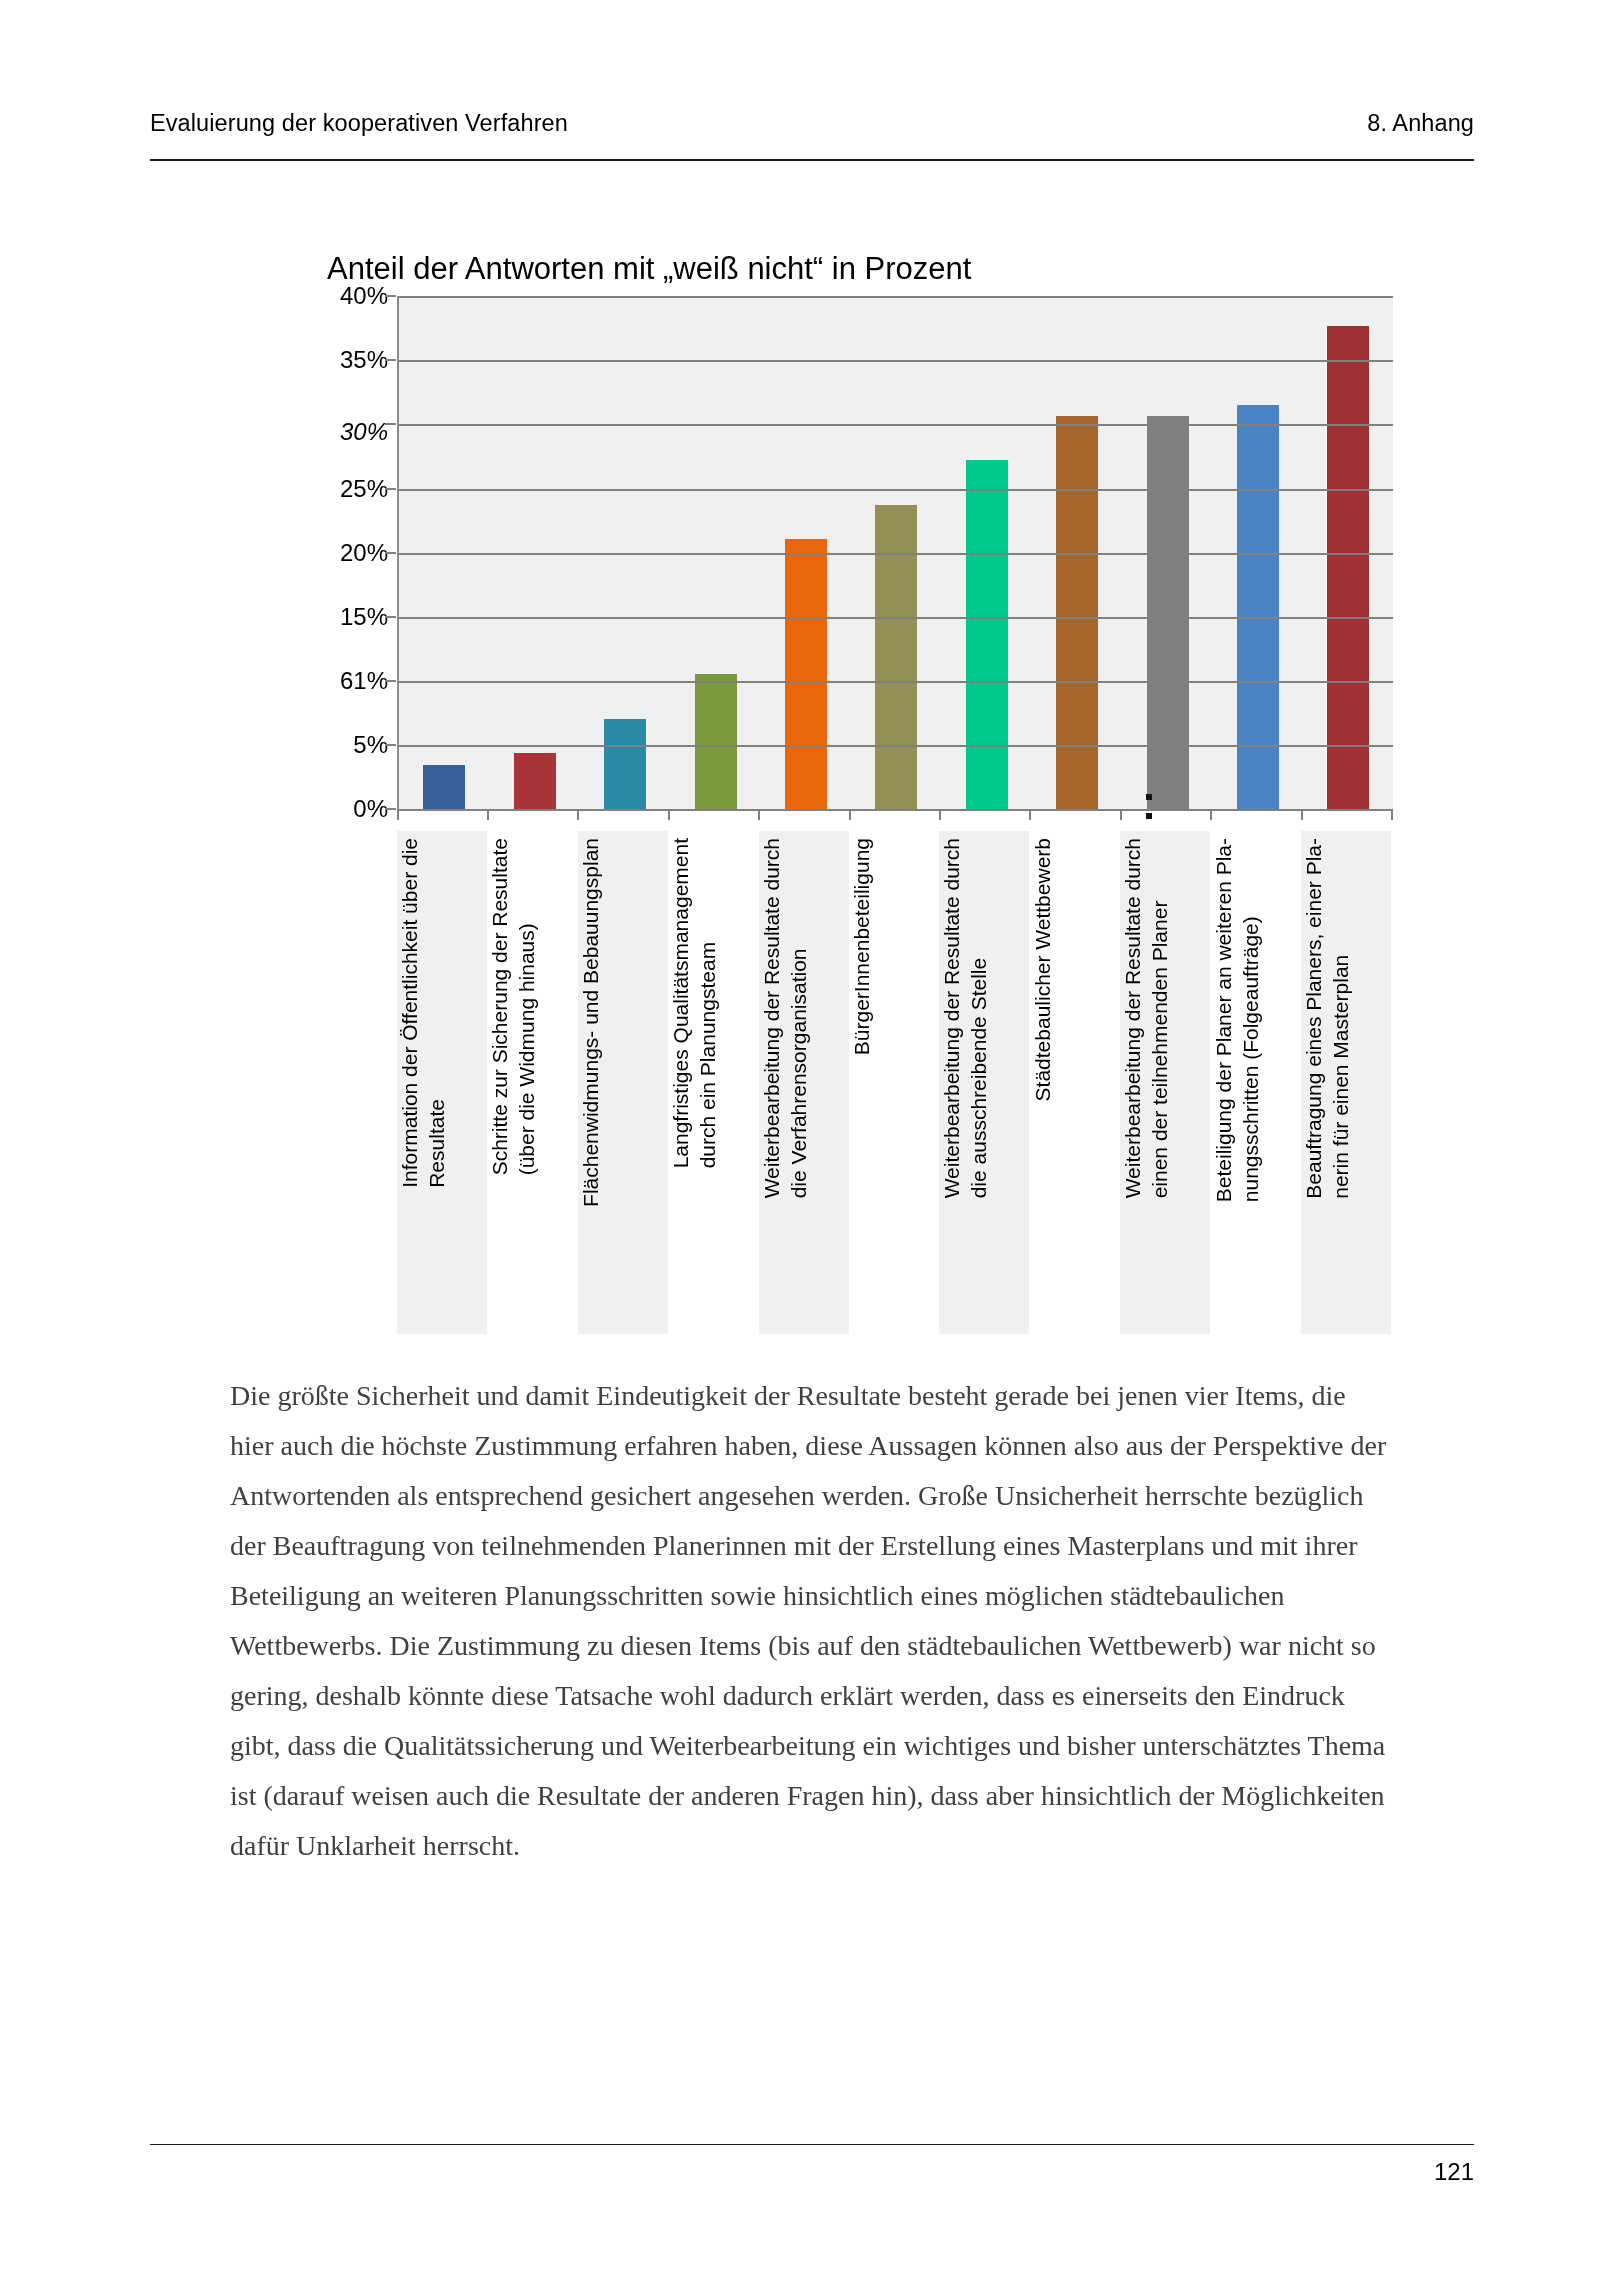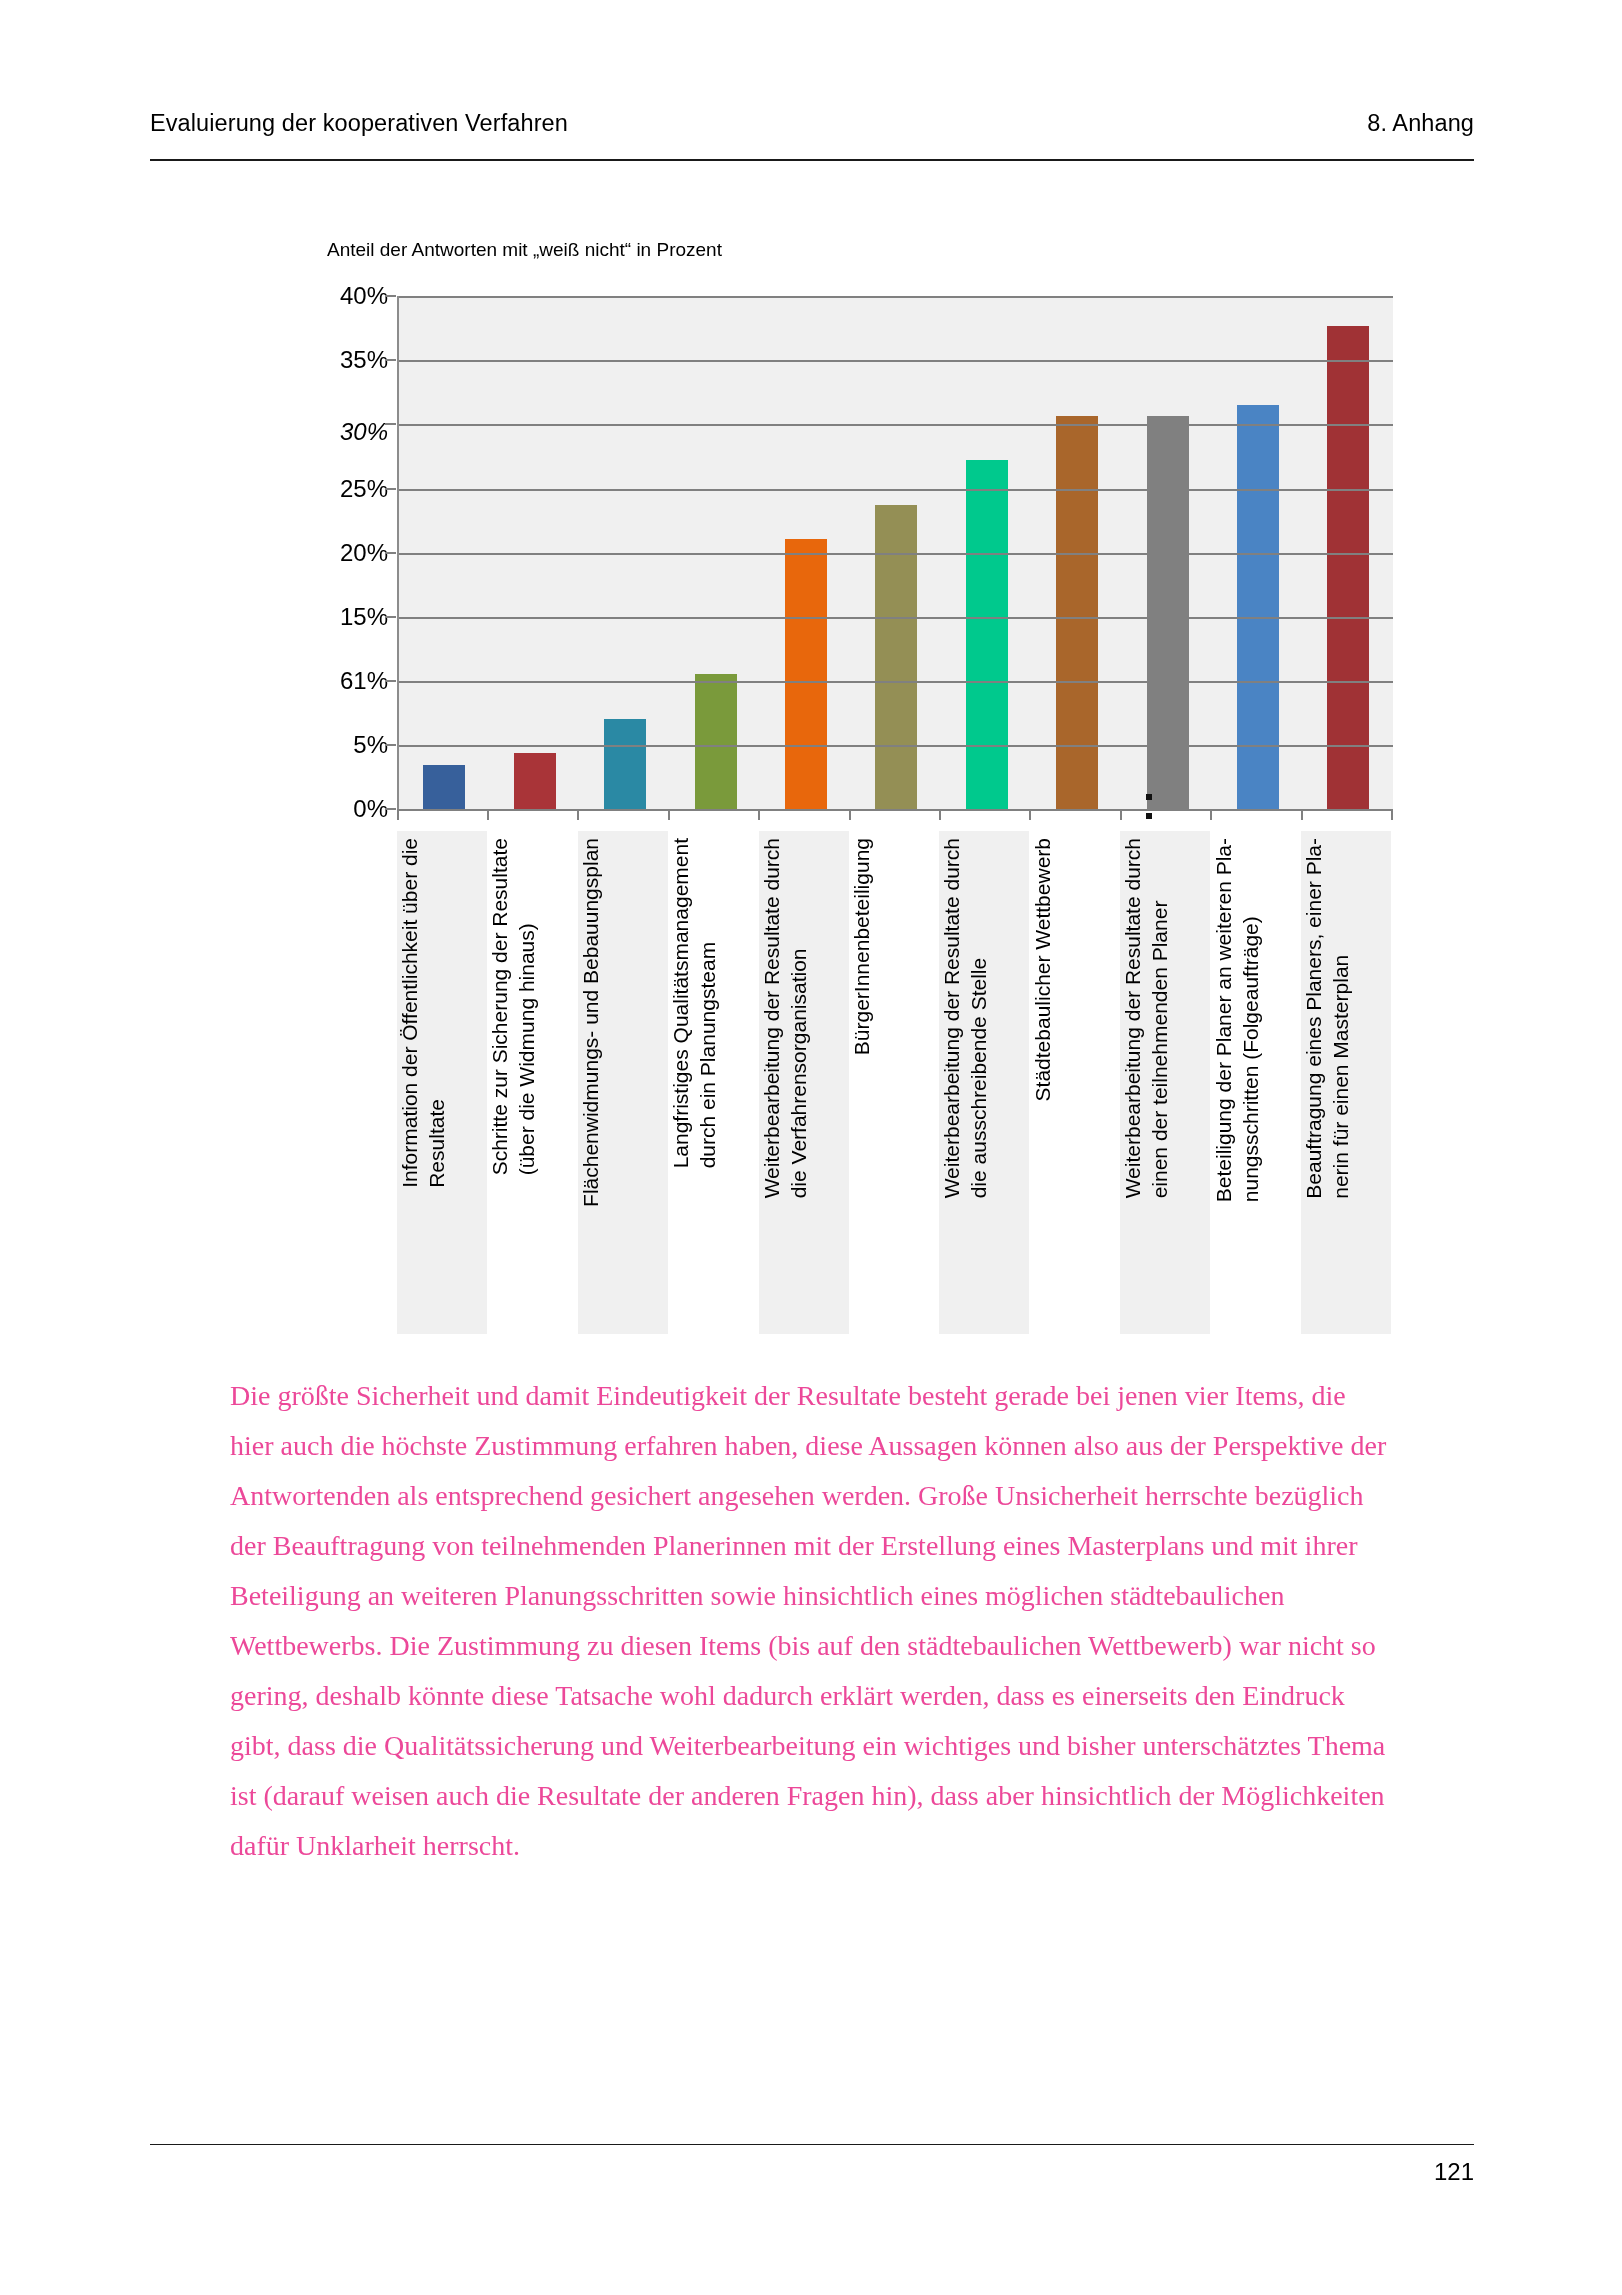--- a/index.html
+++ b/index.html
@@ -61,22 +61,22 @@
   
   .chart-block {
     position: absolute;
     left: 150px;
     top: 235px;
     width: 1324px;
   }
   .chart-title {
     position: absolute;
     left: 177px;
-    top: 4px;
-    font-size: 19px;
+    top: 16px;
+    font-size: 31px;
     white-space: nowrap;
   }
 
   .plot-wrap {
     position: absolute;
     left: 0px;
     top: 61px;
     width: 1241px;
     height: 535px;
   }
@@ -186,21 +186,21 @@
   
   .body-text {
     position: absolute;
     left: 230px;
     top: 1371px;
     width: 1162px;
     font-family: "Liberation Serif", serif;
     font-size: 28px;
     line-height: 50px;
     text-align: left;
-    color: #ec4899;
+    color: #404040;
   }
   .body-text p { margin: 0; }
 </style>
 </head>
 <body>
 
 <div class="page">
 
   <div class="header">
     <span>Evaluierung der kooperativen Verfahren</span>

